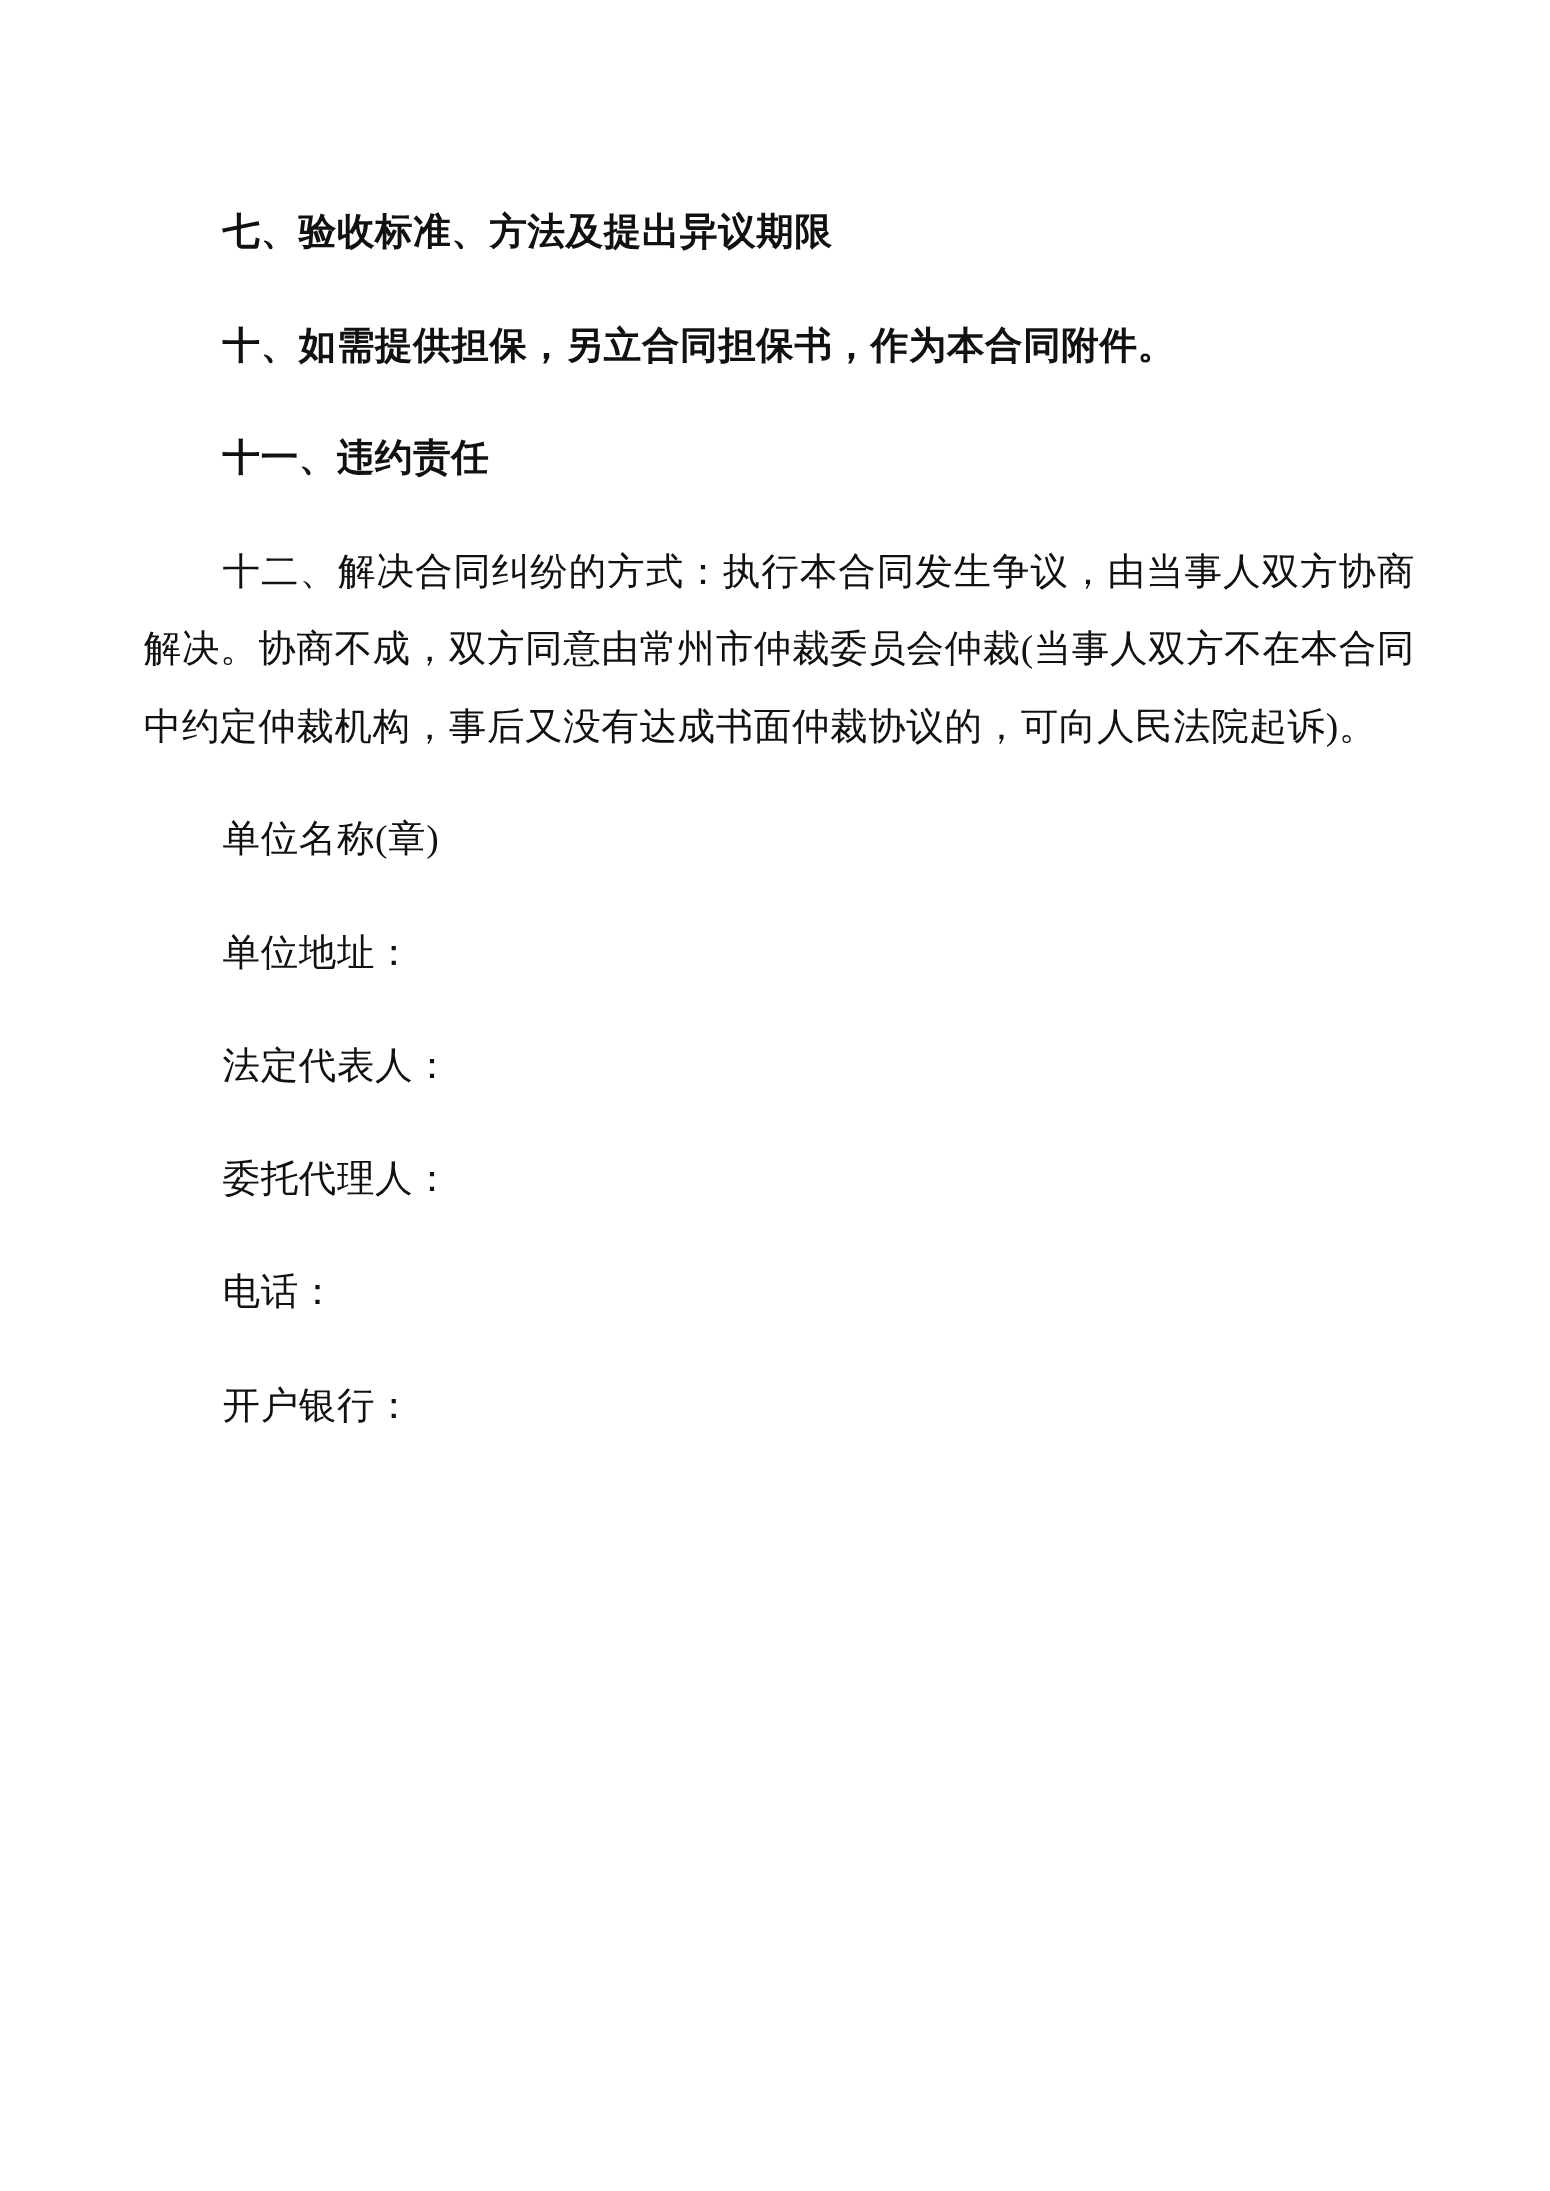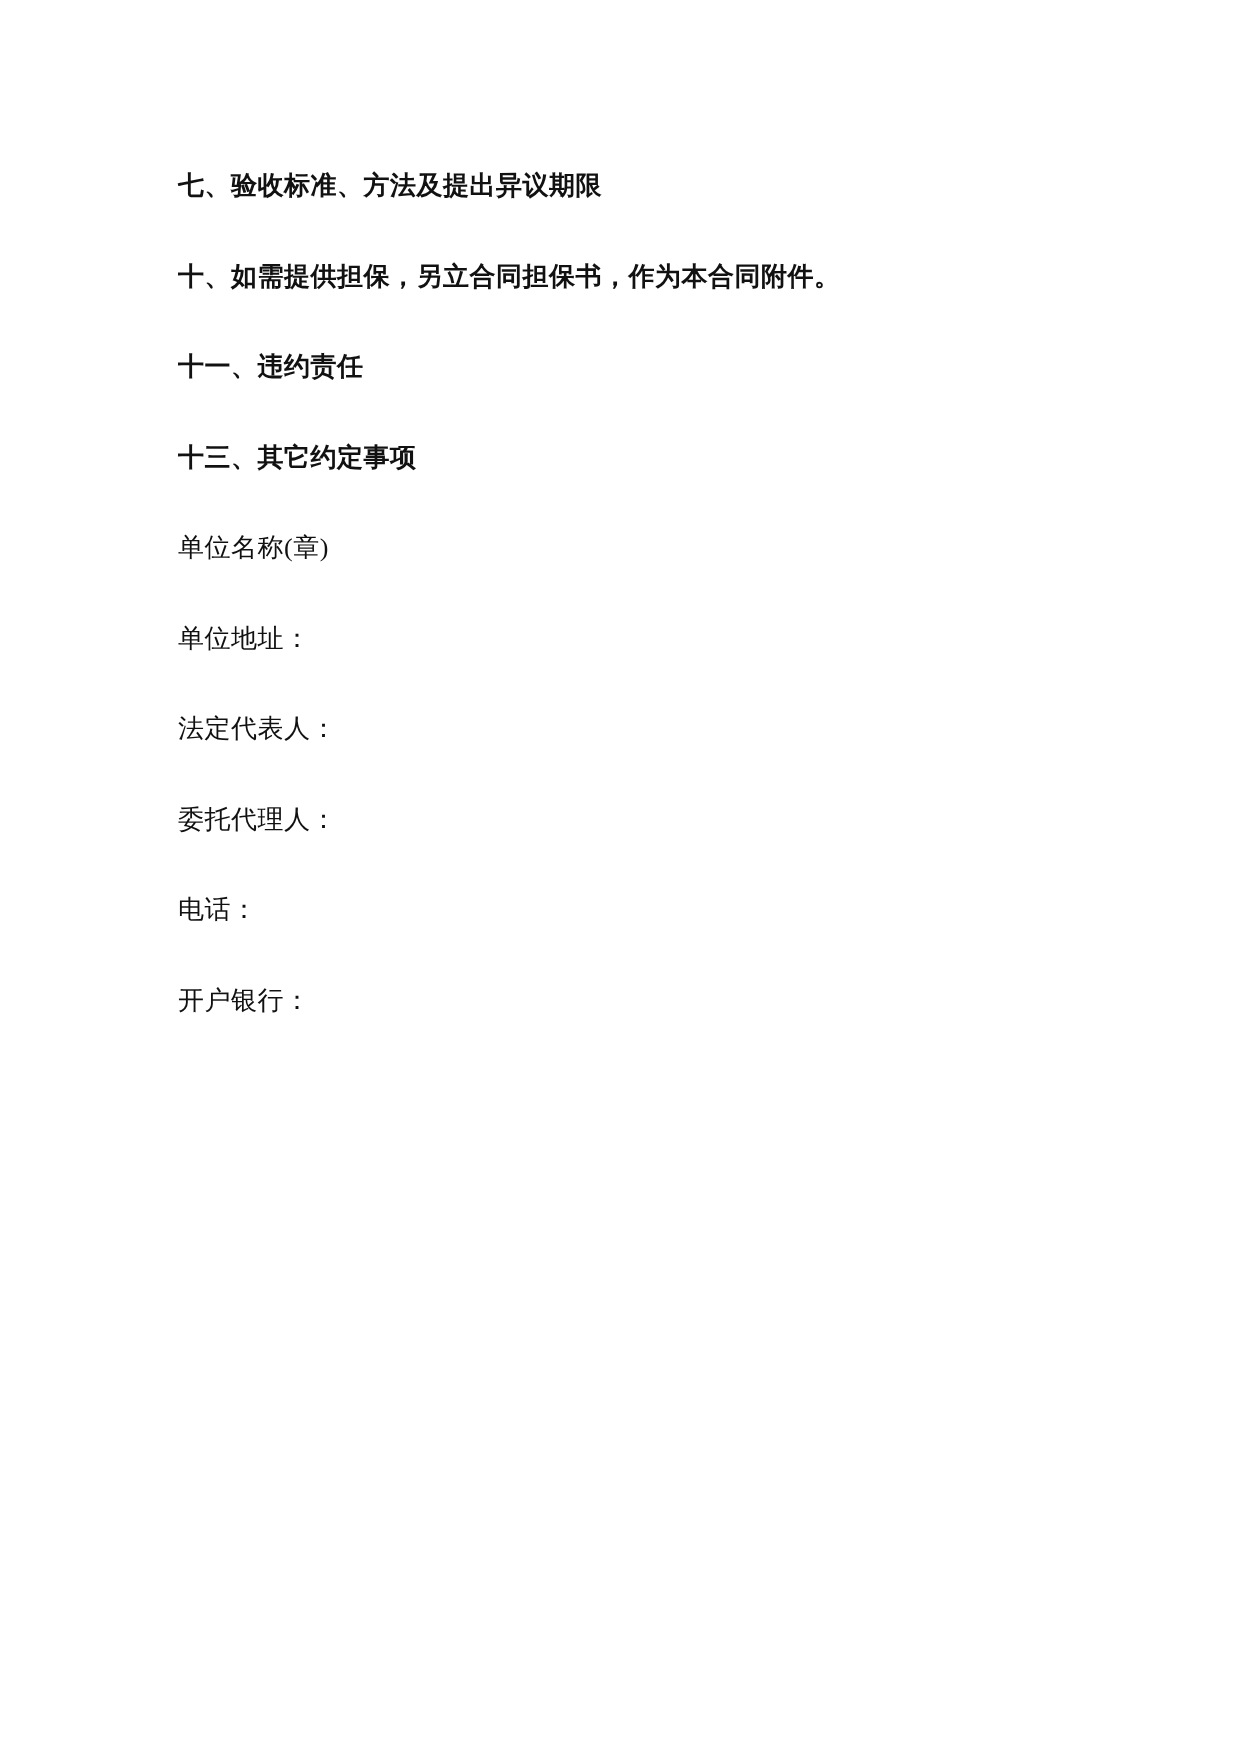--- a/index.html
+++ b/index.html
@@ -13,41 +13,41 @@
     overflow: hidden;
   }
   .page {
     box-sizing: border-box;
     width: 1240px;
     height: 1753px;
     padding: 155px 108px 40px 115px;
     background: #ffffff;
     color: #111111;
     font-family: "Liberation Serif", "DejaVu Serif", serif;
-    font-size: 26px;
+    font-size: 30px;
     letter-spacing: 0.5px;
   }
   .para {
     margin: 0 0 28.5px 0;
     line-height: 62px;
     text-indent: 63px;
     text-align: justify;
     word-break: break-all;
   }
   .para.bold {
     font-weight: bold;
   }
 </style>
 </head>
 <body>
 
 <div class="page">
   <p class="para bold">七、验收标准、方法及提出异议期限</p>
   <p class="para bold">十、如需提供担保，另立合同担保书，作为本合同附件。</p>
   <p class="para bold">十一、违约责任</p>
-  <p class="para bold">十三、其它约定事项</p>
+  <p class="para">十二、解决合同纠纷的方式：执行本合同发生争议，由当事人双方协商解决。协商不成，双方同意由常州市仲裁委员会仲裁(当事人双方不在本合同中约定仲裁机构，事后又没有达成书面仲裁协议的，可向人民法院起诉)。</p>
   <p class="para">单位名称(章)</p>
   <p class="para">单位地址：</p>
   <p class="para">法定代表人：</p>
   <p class="para">委托代理人：</p>
   <p class="para">电话：</p>
   <p class="para">开户银行：</p>
 </div>
 
 </body></html>

